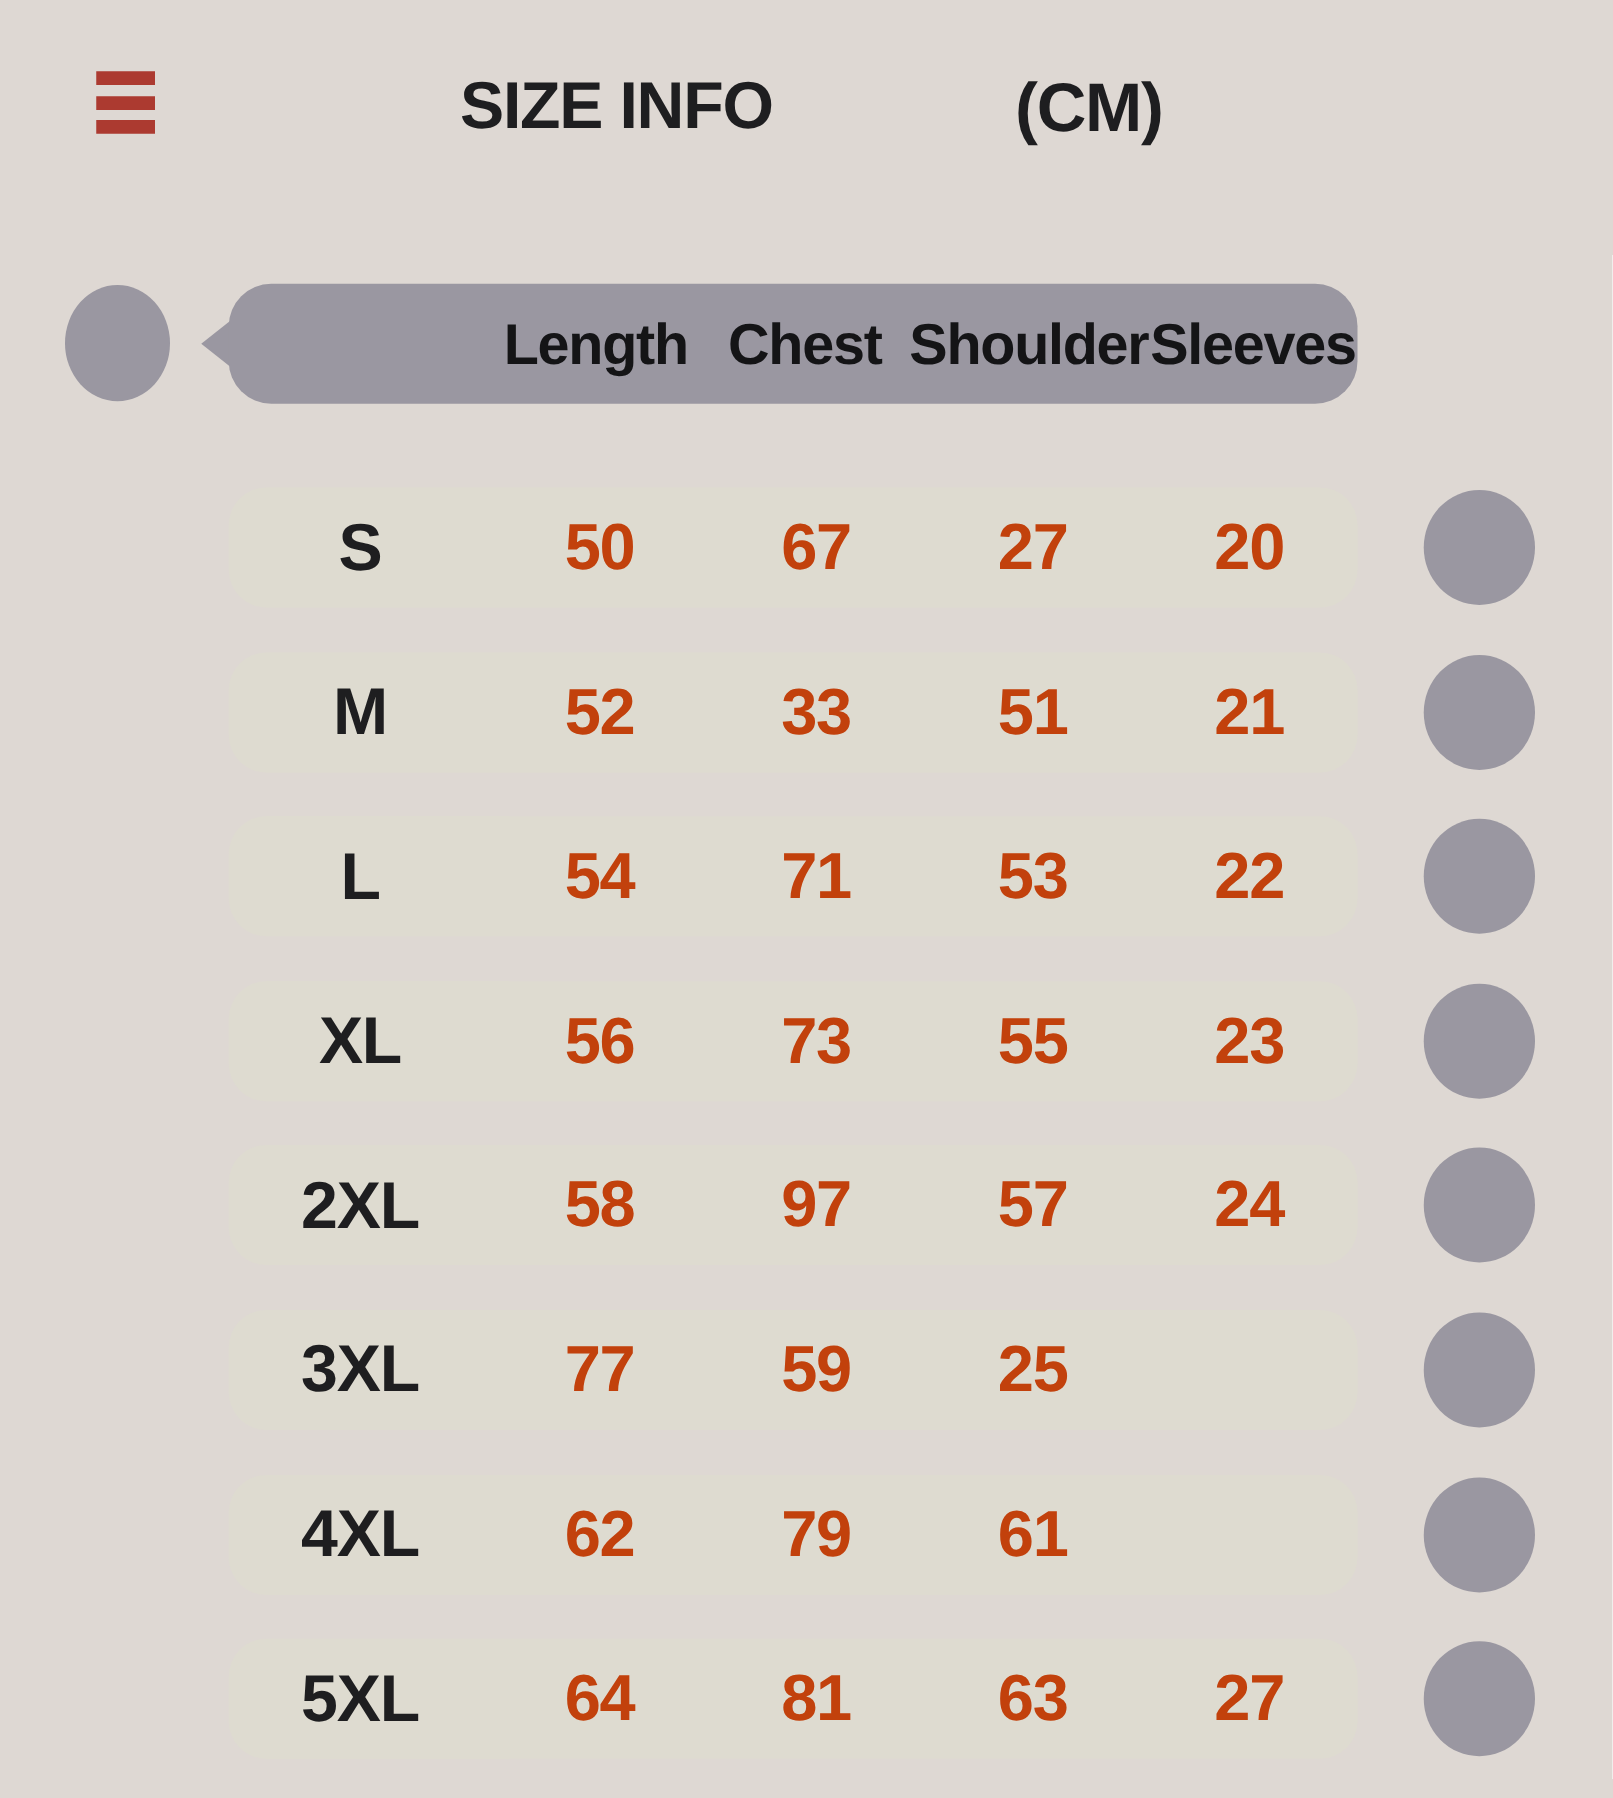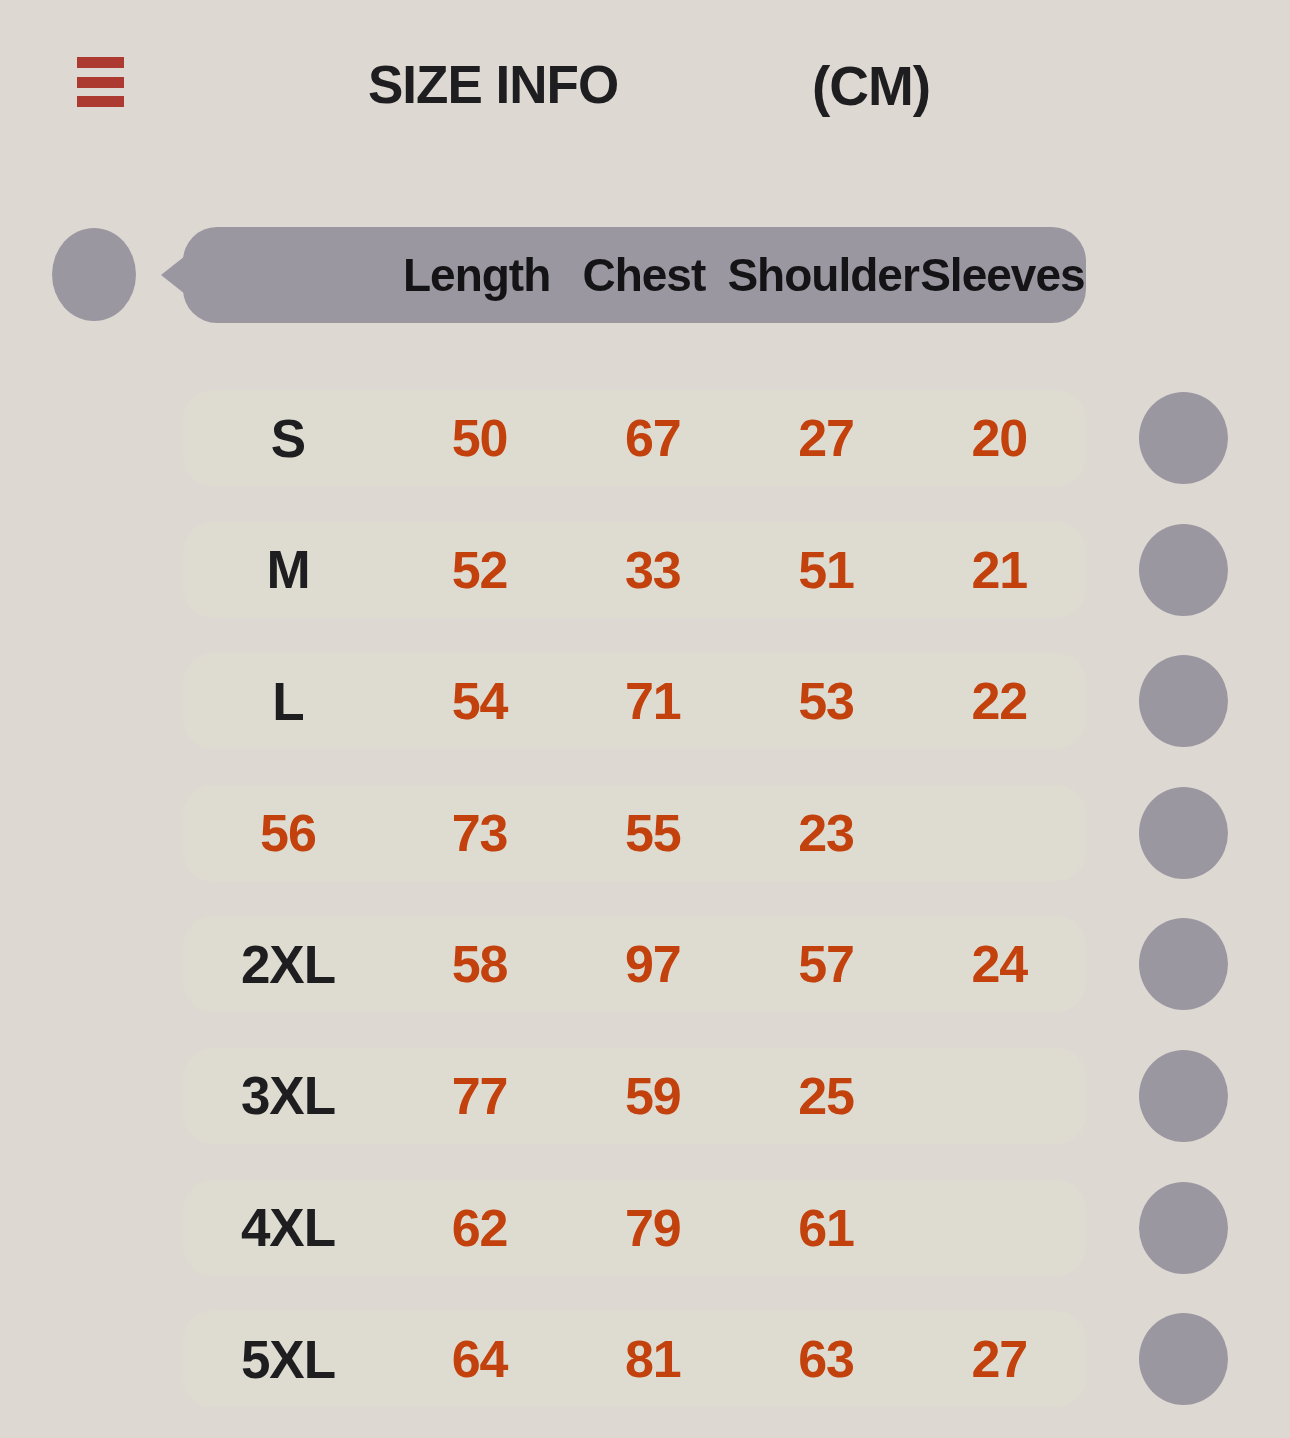--- a/index.html
+++ b/index.html
@@ -139,20 +139,21 @@
         <div class="cell">21</div>
       </div>
       <div class="row">
         <div class="size-label">L</div>
         <div class="cell">54</div>
         <div class="cell">71</div>
         <div class="cell">53</div>
         <div class="cell">22</div>
       </div>
       <div class="row">
+        <div class="size-label">XL</div>
         <div class="cell">56</div>
         <div class="cell">73</div>
         <div class="cell">55</div>
         <div class="cell">23</div>
       </div>
       <div class="row">
         <div class="size-label">2XL</div>
         <div class="cell">58</div>
         <div class="cell">97</div>
         <div class="cell">57</div>

